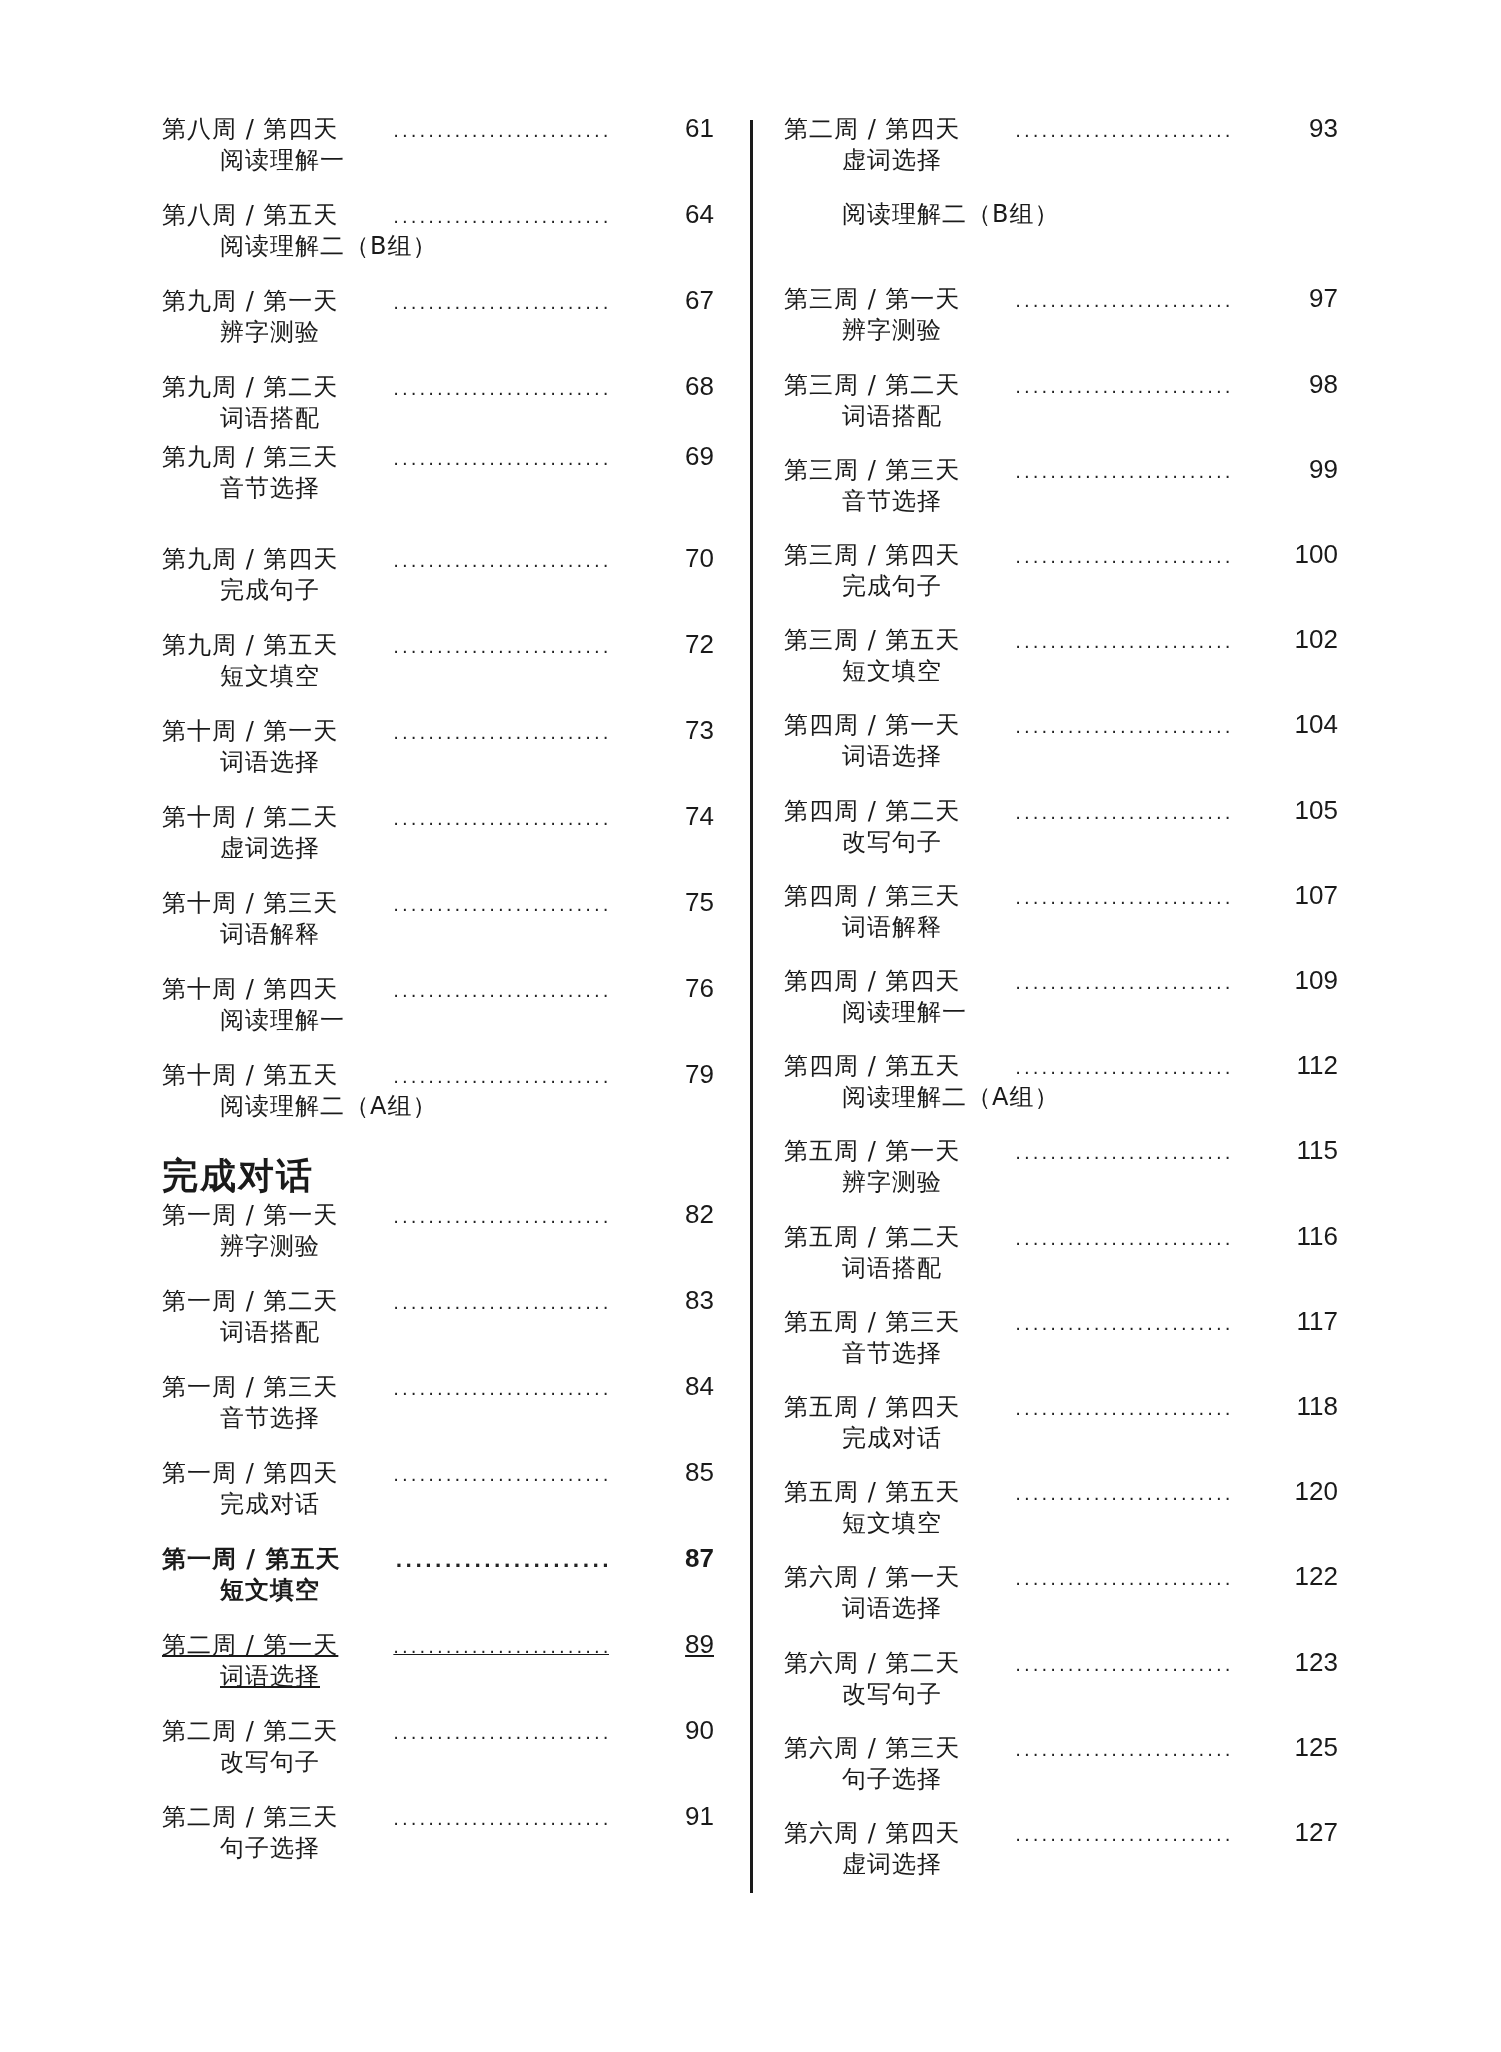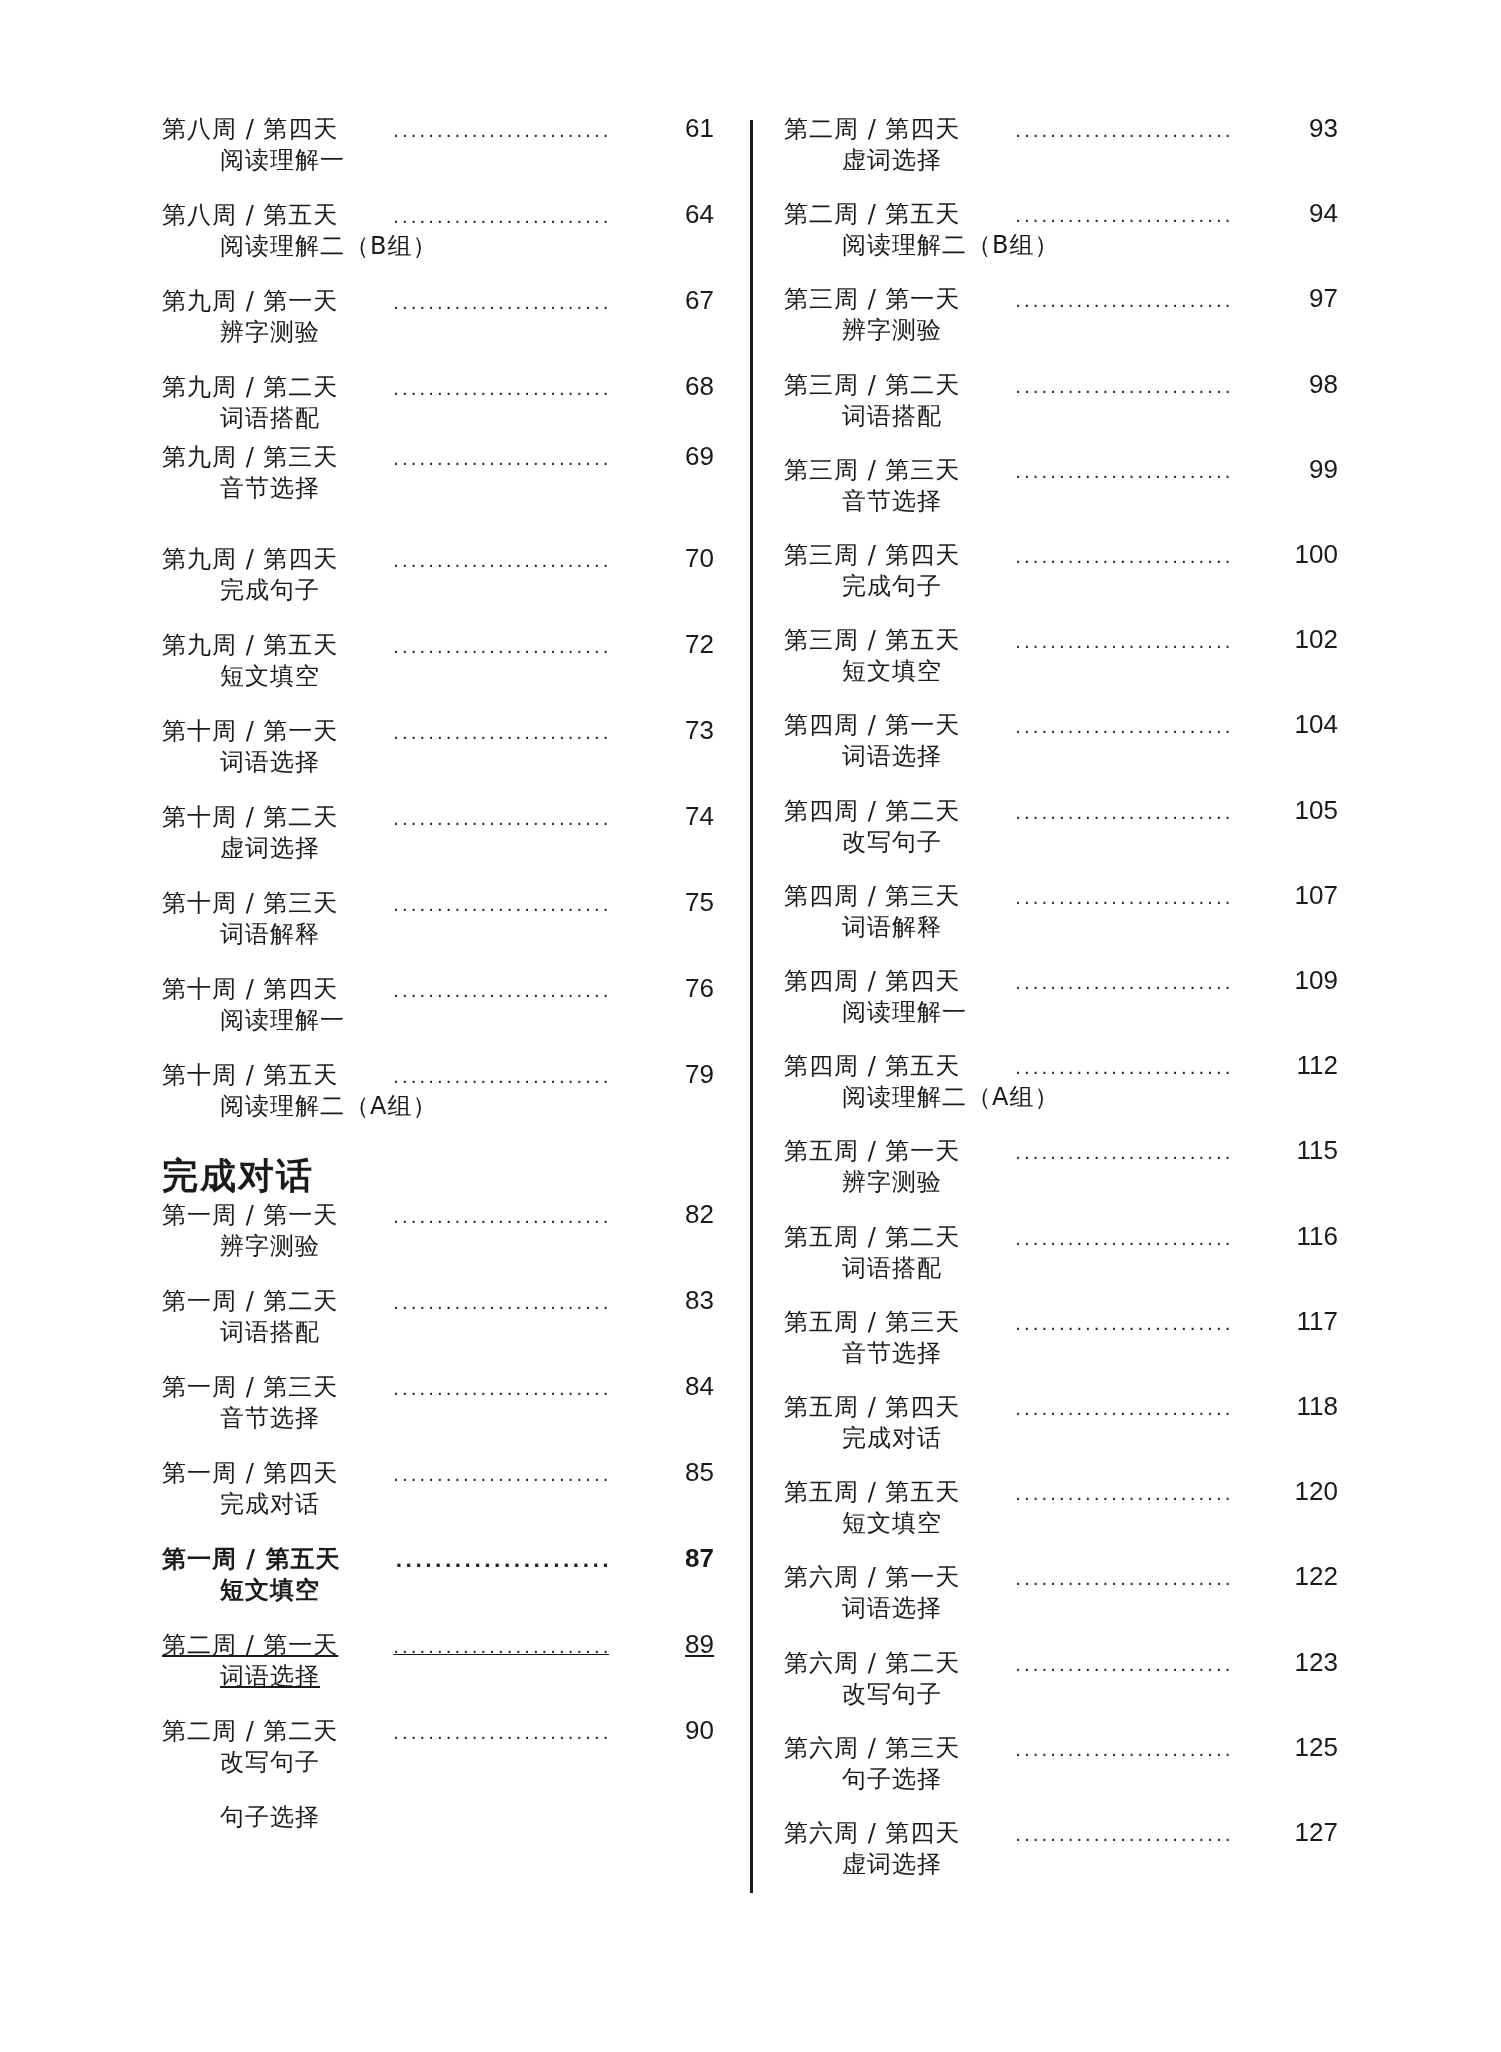--- a/index.html
+++ b/index.html
@@ -169,41 +169,41 @@
     </div>
     <div class="entry" style="top: 1716px;">
       <div class="line1">
         <span class="week">第二周 / 第二天</span>
         <span class="dots"></span>
         <span class="page">90</span>
       </div>
       <div class="line2">改写句子</div>
     </div>
     <div class="entry" style="top: 1802px;">
+      <div class="line1">
+        <span class="week">第二周 / 第三天</span>
+        <span class="dots"></span>
+        <span class="page">91</span>
+      </div>
       <div class="line2">句子选择</div>
     </div>
   </div>
 
 <div class="divider"></div>
 
 <div class="col col-right" id="right-col">
     <div class="entry" style="top: 114px;">
       <div class="line1">
         <span class="week">第二周 / 第四天</span>
         <span class="dots"></span>
         <span class="page">93</span>
       </div>
       <div class="line2">虚词选择</div>
     </div>
     <div class="entry" style="top: 199.2px;">
-      <div class="line1">
-        <span class="week">第二周 / 第五天</span>
-        <span class="dots"></span>
-        <span class="page">94</span>
-      </div>
       <div class="line2">阅读理解二（B组）</div>
     </div>
     <div class="entry" style="top: 284.4px;">
       <div class="line1">
         <span class="week">第三周 / 第一天</span>
         <span class="dots"></span>
         <span class="page">97</span>
       </div>
       <div class="line2">辨字测验</div>
     </div>

